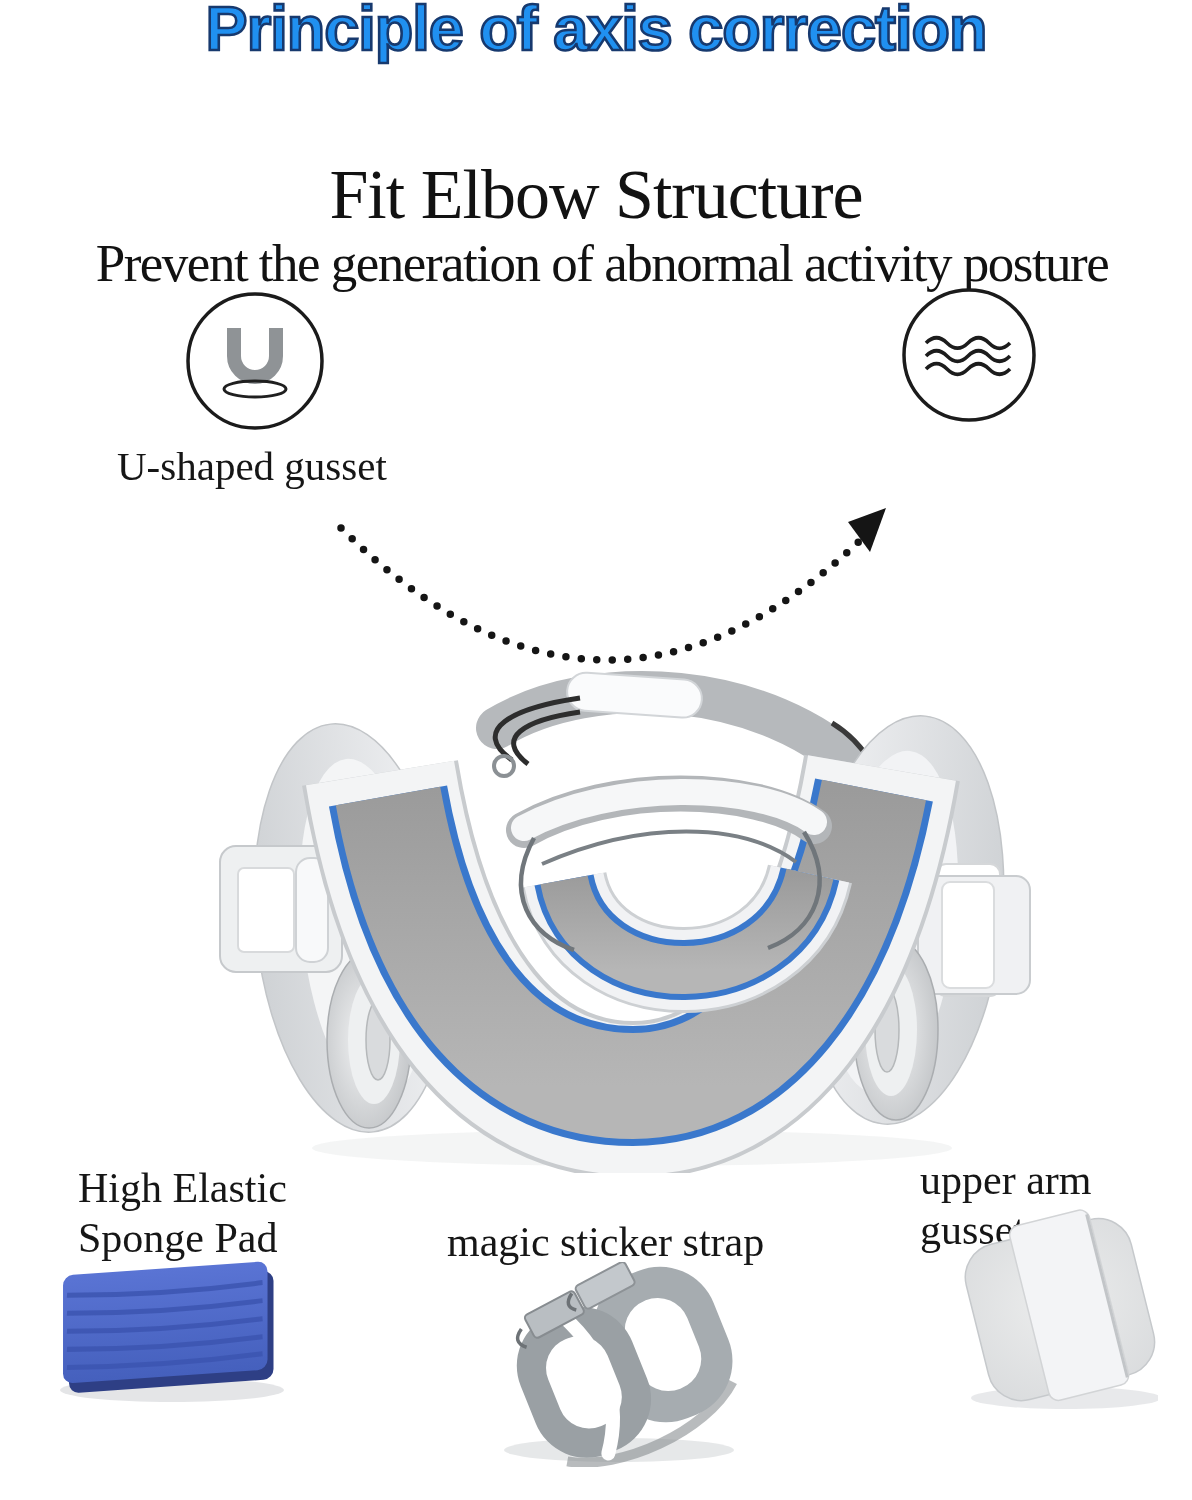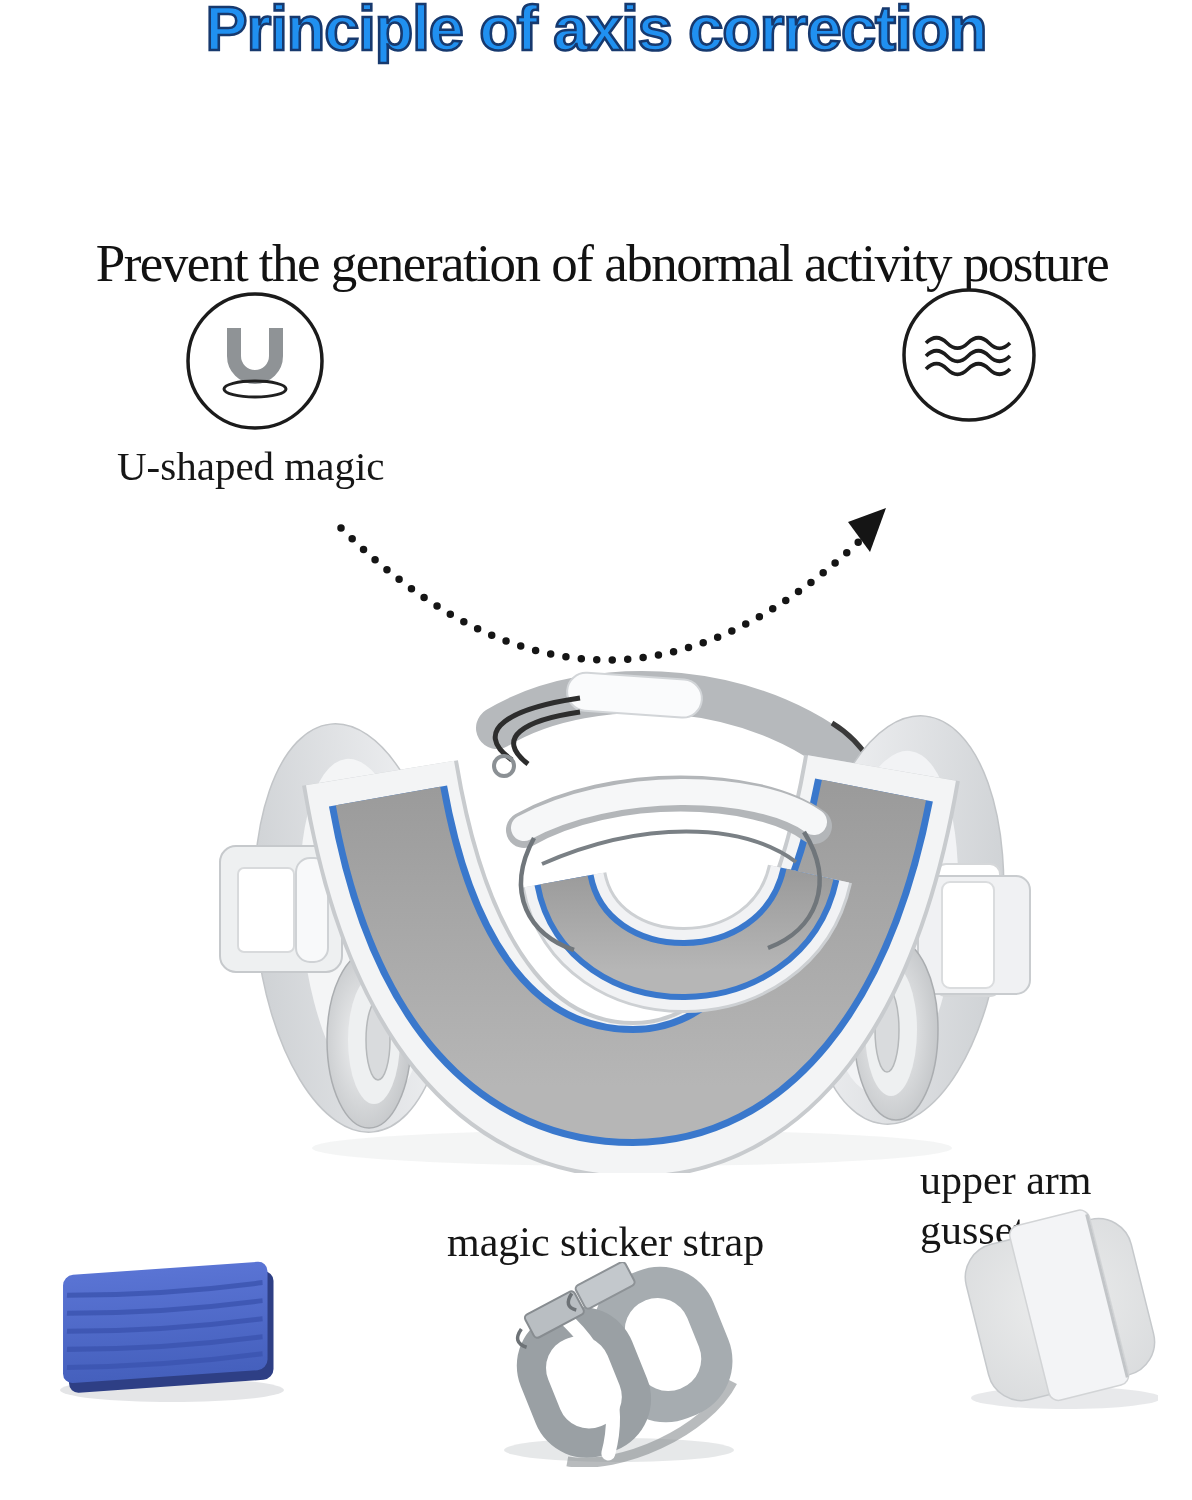--- a/index.html
+++ b/index.html
@@ -28,28 +28,29 @@
   .abs{position:absolute;}
   svg{display:block;}
 </style>
 </head>
 <body>
 
 <div id="page">
 
   <div class="title">Principle of axis correction</div>
 
+  <div class="heading">Fit Elbow Structure</div>
   <div class="subheading">Prevent the generation of abnormal activity posture</div>
 
   <svg class="abs" style="left:150px;top:290px" width="142" height="142" viewBox="0 0 142 142">
     <circle cx="71" cy="71" r="67" fill="#ffffff" stroke="#1b1b1b" stroke-width="3.5"></circle>
     <path d="M 50,38 L 50,66 A 21,21 0 0 0 92,66 L 92,38" fill="none" stroke="#8f9396" stroke-width="14"></path>
     <ellipse cx="71" cy="99" rx="31" ry="8" fill="none" stroke="#1f1f1f" stroke-width="3"></ellipse>
   </svg>
-  <div class="serif-label" style="left:83px;top:442px;font-size:41px">U-shaped magic</div>
+  <div class="serif-label" style="left:83px;top:442px;font-size:41px">U-shaped gusset</div>
 
   <svg class="abs" style="left:866px;top:286px" width="138" height="138" viewBox="0 0 138 138">
     <circle cx="69" cy="69" r="65" fill="#ffffff" stroke="#1b1b1b" stroke-width="3.5"></circle>
     <path d="M 26,57 c 7,-7 14,-7 21,0 c 7,7 14,7 21,0 c 7,-7 14,-7 21,0 c 7,7 14,7 21,0" fill="none" stroke="#1c1c1c" stroke-width="3.6"></path>
     <path d="M 26,70 c 7,-7 14,-7 21,0 c 7,7 14,7 21,0 c 7,-7 14,-7 21,0 c 7,7 14,7 21,0" fill="none" stroke="#1c1c1c" stroke-width="3.6"></path>
     <path d="M 26,83 c 7,-7 14,-7 21,0 c 7,7 14,7 21,0 c 7,-7 14,-7 21,0 c 7,7 14,7 21,0" fill="none" stroke="#1c1c1c" stroke-width="3.6"></path>
   </svg>
 
   <svg class="abs" style="left:285px;top:498px" width="580" height="185" viewBox="0 0 580 185">
     <path d="M 22,30 Q 287,293 552,32" fill="none" stroke="#151515" stroke-width="7.5" stroke-linecap="round" stroke-dasharray="0 15.5"></path>
@@ -137,20 +138,22 @@
     <g>
       <path d="M 312,162 C 400,112 545,116 602,158" fill="none" stroke="#b3b6b9" stroke-width="36" stroke-linecap="round"></path>
       <path d="M 312,160 C 400,112 545,114 602,154" fill="none" stroke="#f6f7f8" stroke-width="26" stroke-linecap="round"></path>
       <path d="M 322,170 C 292,225 318,268 362,282" fill="none" stroke="#70767b" stroke-width="4.5"></path>
       <path d="M 592,164 C 624,215 604,262 556,280" fill="none" stroke="#70767b" stroke-width="4.5"></path>
       <path d="M 330,196 C 430,152 530,154 584,194" fill="none" stroke="#7a8085" stroke-width="4"></path>
       <circle cx="292" cy="98" r="10" fill="none" stroke="#8b9094" stroke-width="4"></circle>
     </g>
   </svg>
 
+  <div class="serif-label" style="left:44px;top:1164px">High Elastic
+Sponge Pad</div>
   <svg class="abs" style="left:18px;top:1252px" width="250" height="155" viewBox="0 0 250 155">
     <defs>
       <linearGradient id="gsp" x1="0" y1="0" x2="0" y2="1">
         <stop offset="0" stop-color="#5a74d4"></stop>
           <stop offset="1" stop-color="#4560bd"></stop>
       </linearGradient>
     </defs>
     <ellipse cx="120" cy="138" rx="112" ry="12" fill="#c9ccd0" opacity="0.5"></ellipse>
     <g transform="rotate(-4 120 75) skewX(-4)">
       <rect x="22" y="26" width="205" height="108" rx="10" fill="#2e3f85"></rect>

